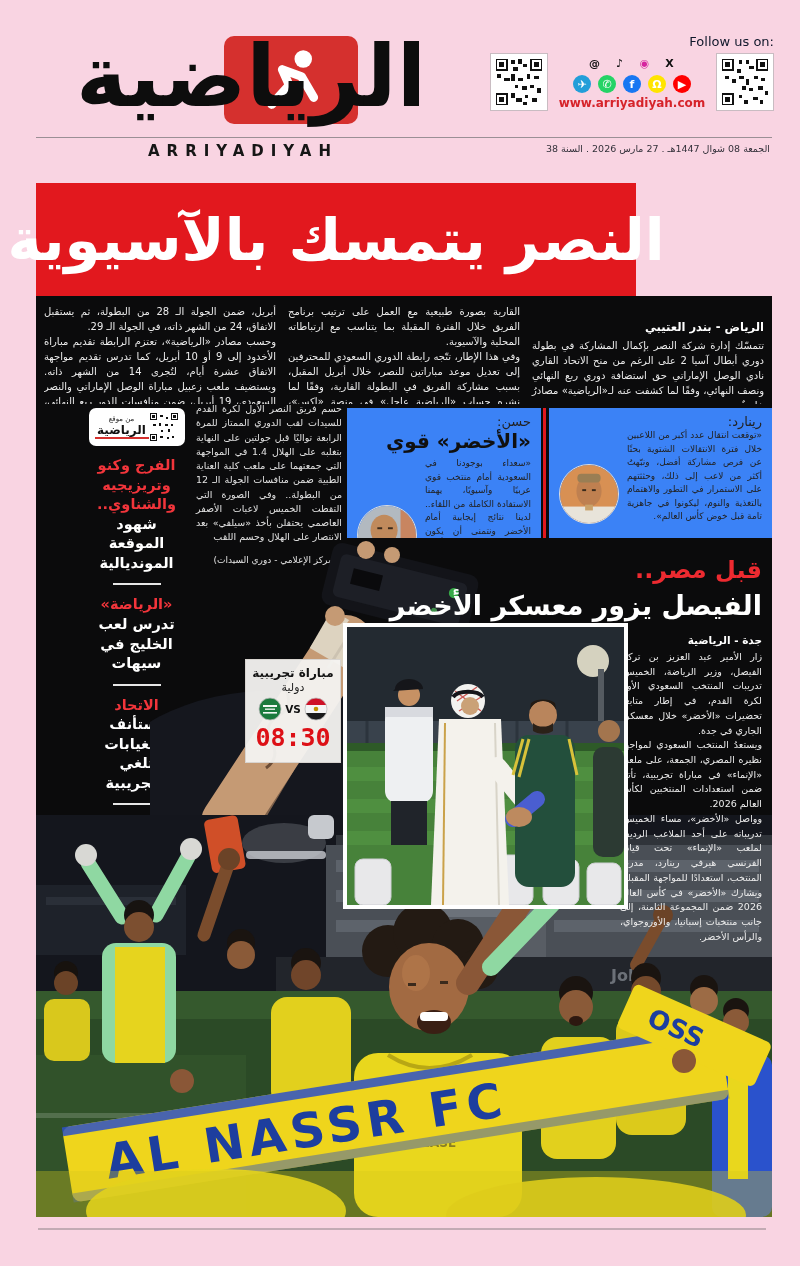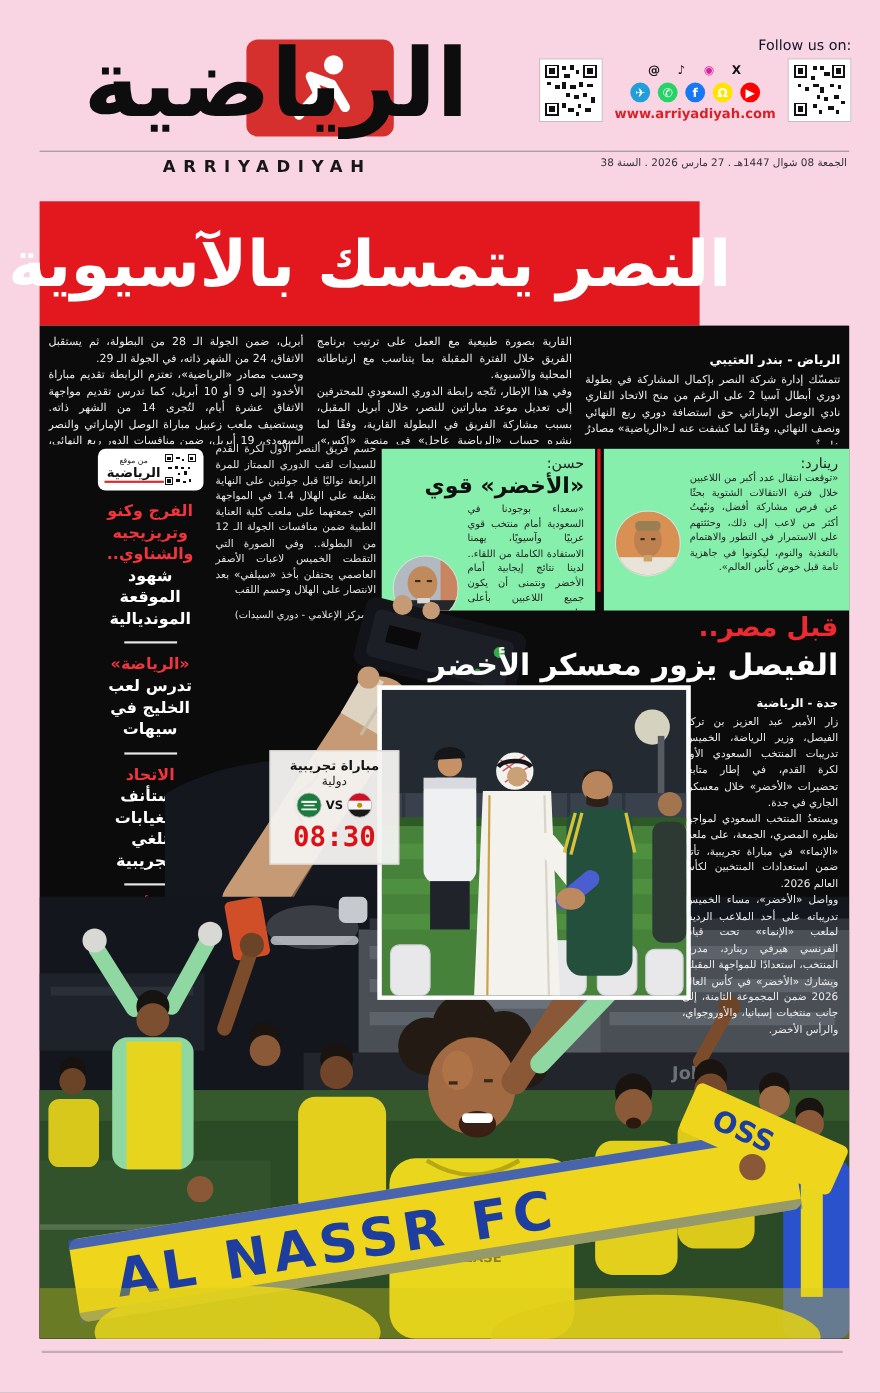--- a/index.html
+++ b/index.html
@@ -56,21 +56,21 @@
   .side-qr-logo { font-size:12px; font-weight:900; color:#111; display:block; border-bottom:2px solid #D5302E; }
   .side-item { padding:0 10px; }
   .side-kicker { color:#F2353B; font-weight:800; font-size:14.5px; line-height:1.35; }
   .side-title { color:#fff; font-weight:800; font-size:14.5px; line-height:1.35; }
   .side-div { width:48px; height:2px; background:#e6e6e6; margin:10px auto; }
 
   .caption-col { position:absolute; left:160px; top:106px; width:146px; font-size:9.5px;
     color:#E2E2E2; direction:rtl; text-align:justify; line-height:1.5; }
   .caption-credit { margin-top:9px; font-size:9px; text-align:right; }
 
-  .quote-box { position:absolute; top:112px; height:147px; background:#86efac;
+  .quote-box { position:absolute; top:112px; height:130px; background:#3b82f6;
     padding:6px 10px 8px; direction:rtl; overflow:hidden; }
   .qb-hassan { left:311px; width:194px; }
   .qb-renard { left:513px; width:223px; }
   .red-divider { position:absolute; left:507px; top:112px; width:3px; height:130px; background:#E2181E; }
   .qb-kicker { font-size:13px; color:#222; }
   .qb-title { font-size:19px; font-weight:900; color:#101010; line-height:1.15; margin:1px 0 4px; }
   .qb-row { display:flex; gap:8px; }
   .qb-quote { flex:1; font-size:9px; line-height:1.5; text-align:justify; color:#222; }
   .portrait { width:60px; height:60px; border-radius:50%; overflow:hidden; flex:none; align-self:flex-end;
     border:1px solid #ddd; }
@@ -83,21 +83,21 @@
   .faisal-kicker { right:10px; top:260px; color:#ED2A30; font-size:24px; font-weight:900; direction:rtl; z-index:2; }
   .faisal-headline { right:10px; top:294px; color:#fff; font-size:27px; font-weight:900;
     direction:rtl; white-space:nowrap; z-index:2; }
   .faisal-byline { right:10px; top:338px; color:#fff; font-size:10.5px; font-weight:800; direction:rtl; z-index:2; }
   .faisal-body { right:10px; top:354px; width:142px; height:295px; font-size:9.5px; color:#EDEDED;
     direction:rtl; text-align:justify; line-height:1.55; white-space:pre-line; overflow:hidden; z-index:2; }
 
   .handshake { left:307px; top:327px; width:285px; height:286px; background:#fff; padding:4px; z-index:3; }
   .handshake svg { width:100%; height:100%; display:block; }
 
-  .match-card { left:209px; top:386px; width:118px; height:104px; z-index:4;
+  .match-card { left:209px; top:363px; width:96px; height:104px; z-index:4;
     background:rgba(244,243,241,0.95); border:1px solid #d8d4d0;
     display:flex; flex-direction:column; align-items:center; padding-top:6px; gap:1px; }
   .mc-title { font-size:12px; font-weight:900; color:#141414; direction:rtl; }
   .mc-sub { font-size:11px; color:#222; direction:rtl; }
   .mc-flags { display:flex; align-items:center; gap:3px; margin-top:2px; }
   .mc-vs { font-size:10.5px; font-weight:900; color:#111; }
   .mc-time { font-family:"DejaVu Sans Mono", monospace; font-size:25px; font-weight:800;
     color:#DD1016; letter-spacing:0; margin-top:1px; }
 
   .footer-line { left:38px; top:1228px; width:728px; height:2px; background:#C3ABB4; }

